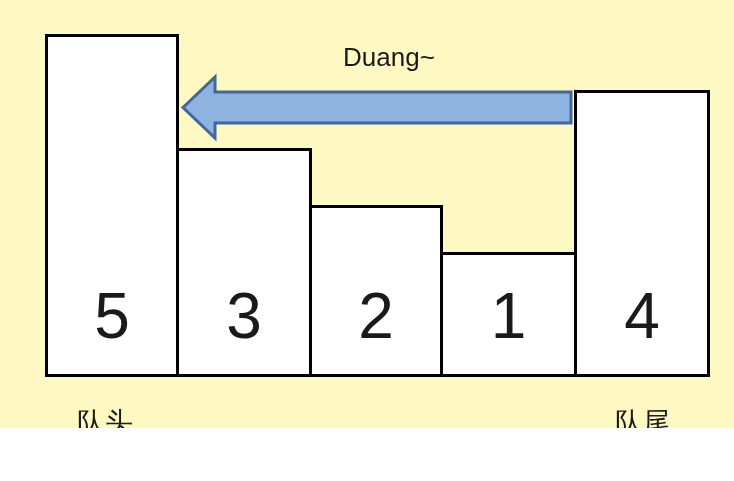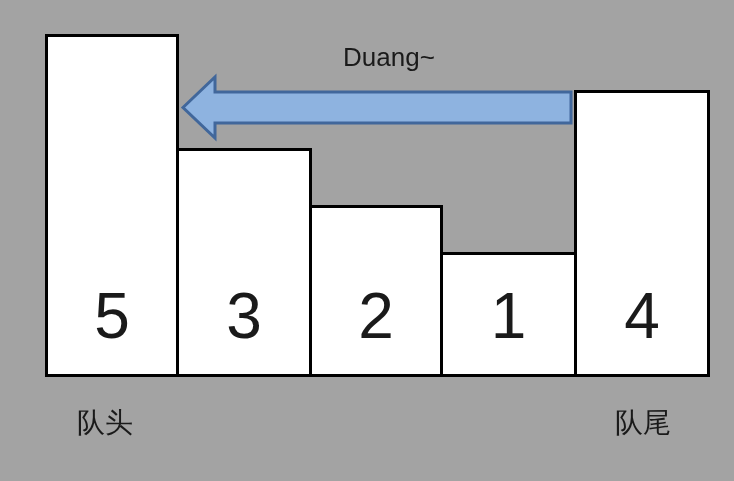--- a/index.html
+++ b/index.html
@@ -3,22 +3,22 @@
 <meta charset="utf-8">
 <style>
   html, body {
     margin: 0;
     padding: 0;
     background: #ffffff;
   }
   .canvas {
     position: relative;
     width: 734px;
-    height: 481px;
-    background: #a3a3a3;
+    height: 428px;
+    background: #fef9c3;
     overflow: hidden;
     font-family: "Liberation Sans", sans-serif;
   }
   .arrow-svg {
     position: absolute;
     left: 0;
     top: 0;
     width: 734px;
     height: 481px;
     pointer-events: none;

